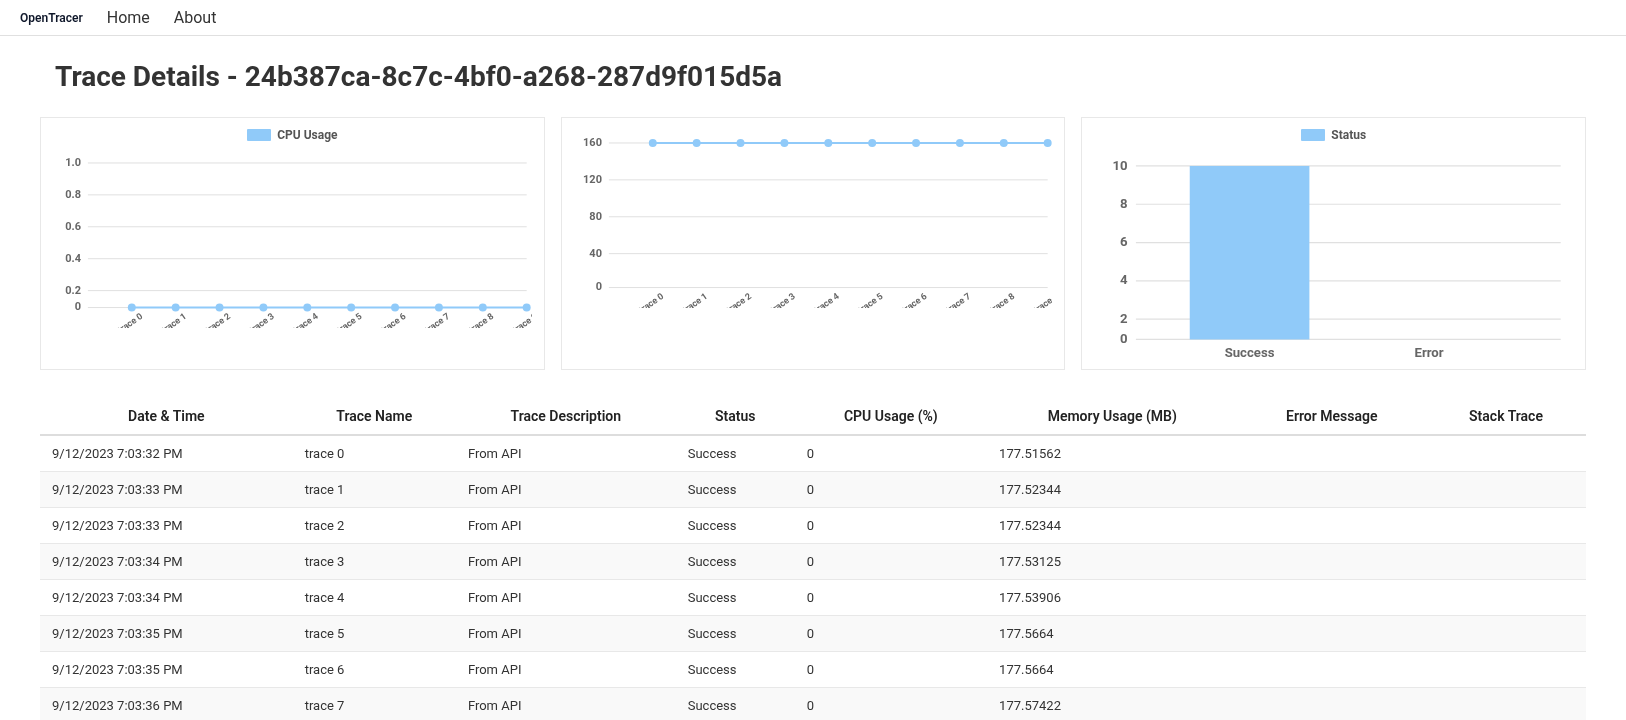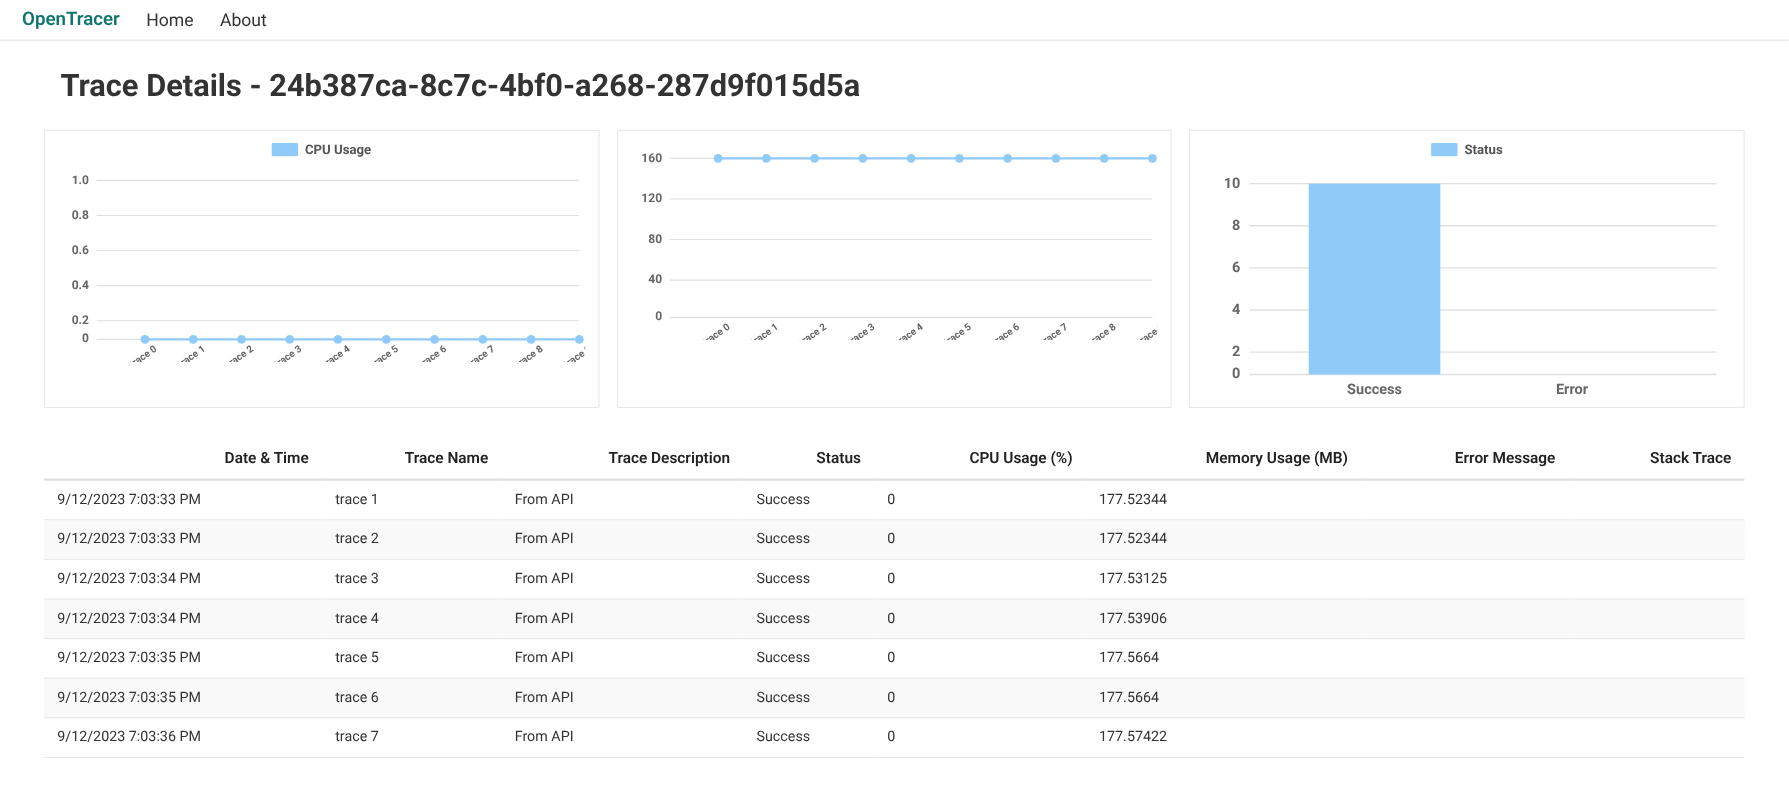--- a/index.html
+++ b/index.html
@@ -1,37 +1,37 @@
 <!DOCTYPE html>
 <html><head>
   <meta charset="utf-8">
   <style>
     * { box-sizing: border-box; margin: 0; padding: 0; }
     body { font-family: -apple-system, BlinkMacSystemFont, 'Segoe UI', Roboto, sans-serif; background: #fff; color: #333; font-size: 14px; }
 
     
     nav { display: flex; align-items: center; padding: 8px 20px; border-bottom: 1px solid #e0e0e0; gap: 24px; }
-    .nav-brand { font-size: 17px; font-weight: 600; color: #0f766e; }
+    .nav-brand { font-size: 12px; font-weight: 600; color: #0f172a; }
     .nav-link { color: #333; text-decoration: none; font-size: 16px; }
 
     
     .page { padding: 24px 40px; }
     .page-title { font-size: 28px; font-weight: 700; margin-bottom: 24px; margin-left: 15px; }
 
     
     .charts-row { display: flex; gap: 16px; margin-bottom: 28px; }
     .chart-container { flex: 1; border: 1px solid #e8e8e8; padding: 10px 12px 6px; background: #fff; font-weight: bold; }
     .chart-legend { display: flex; align-items: center; gap: 6px; justify-content: center; margin-bottom: 6px; font-size: 12px; color: #555; }
     .legend-color { width: 24px; height: 12px; background: #90caf9; border-radius: 1px; }
     svg { display: block; }
 
     
     table { width: 100%; border-collapse: collapse; }
     thead tr { background: #fff; }
-    thead th { text-align: right; padding: 10px 12px; font-weight: 600; font-size: 14px; color: #222; border-bottom: 2px solid #ddd; }
+    thead th { text-align: center; padding: 10px 12px; font-weight: 600; font-size: 14px; color: #222; border-bottom: 2px solid #ddd; }
     tbody tr { border-bottom: 1px solid #e8e8e8; }
     tbody tr:nth-child(even) { background: #f9f9f9; }
     tbody tr:nth-child(odd) { background: #fff; }
     tbody td { padding: 10px 12px; font-size: 13px; color: #333; }
   </style>
 </head>
 <body>
 
 <nav>
   <span class="nav-brand">OpenTracer</span>
@@ -168,20 +168,30 @@
         <th>Trace Name</th>
         <th>Trace Description</th>
         <th>Status</th>
         <th>CPU Usage (%)</th>
         <th>Memory Usage (MB)</th>
         <th>Error Message</th>
         <th>Stack Trace</th>
       </tr>
     </thead>
     <tbody id="table-body">
+    <tr>
+          <td>9/12/2023 7:03:32 PM</td>
+          <td>trace 0</td>
+          <td>From API</td>
+          <td>Success</td>
+          <td>0</td>
+          <td>177.51562</td>
+          <td></td>
+          <td></td>
+        </tr>
         <tr>
           <td>9/12/2023 7:03:33 PM</td>
           <td>trace 1</td>
           <td>From API</td>
           <td>Success</td>
           <td>0</td>
           <td>177.52344</td>
           <td></td>
           <td></td>
         </tr>

